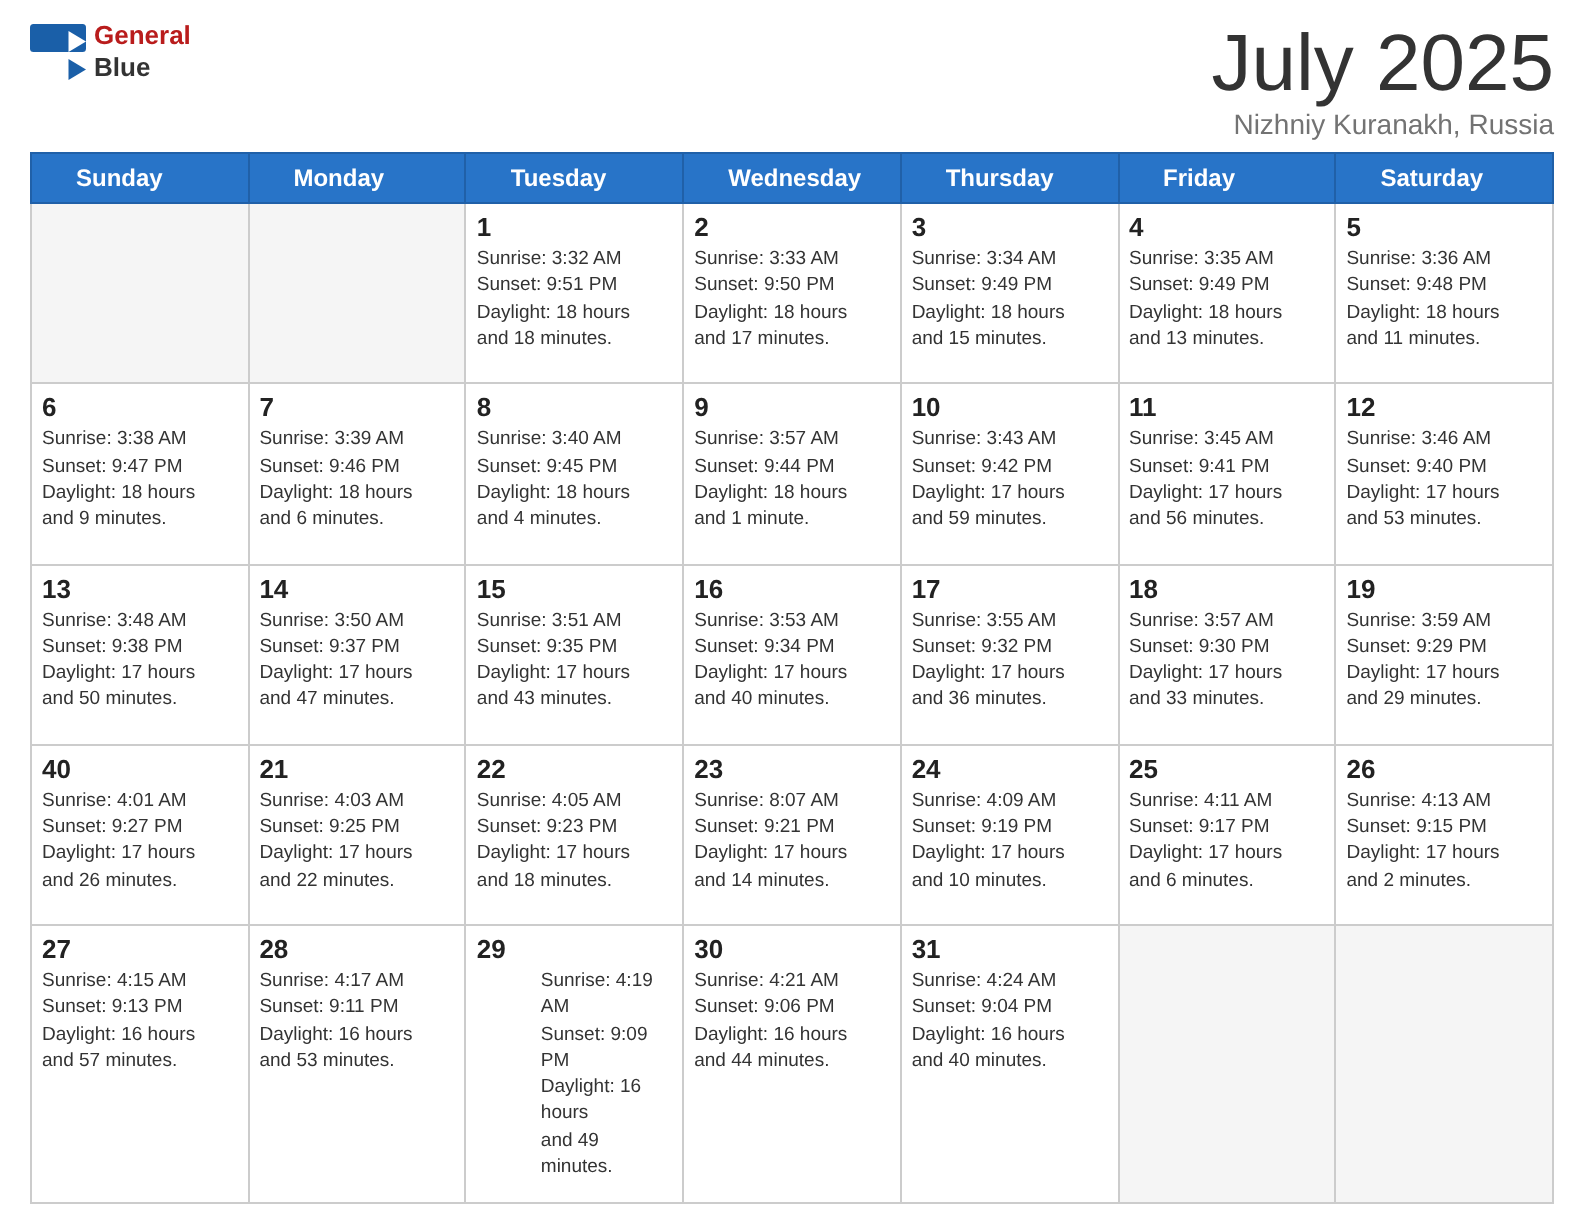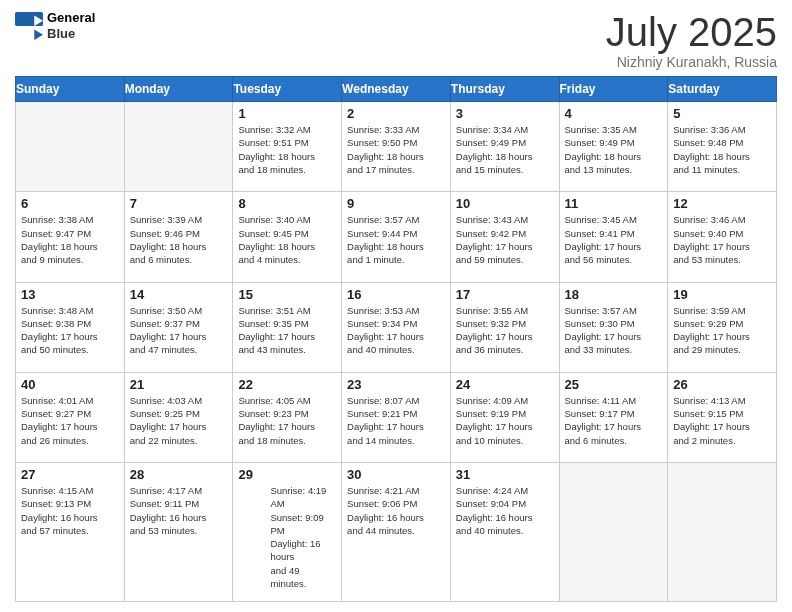--- a/index.html
+++ b/index.html
@@ -28,21 +28,21 @@
       align-items: center;
       gap: 4px;
     }
     .logo-text {
       font-size: 13px;
       font-weight: bold;
       color: #333;
       line-height: 1.2;
     }
     .logo-text span {
-      color: #000000;
+      color: #b91c1c;
     }
     .logo-icon {
       width: 28px;
       height: 28px;
     }
     .title-block {
       text-align: right;
     }
     .month-title {
       font-size: 40px;
@@ -58,21 +58,21 @@
       flex: 1;
       border: 1px solid #ccc;
       border-collapse: collapse;
       width: 100%;
       table-layout: fixed;
     }
     .calendar th {
       background-color: #2874c8;
       color: #fff;
       text-align: left;
-      padding: 5px 0;
+      padding: 5px 22px;
       font-size: 12px;
       font-weight: bold;
       border: 1px solid #2060a8;
     }
     .calendar td {
       vertical-align: top;
       padding: 4px 5px;
       border: 1px solid #ccc;
       font-size: 10px;
       color: #333;

